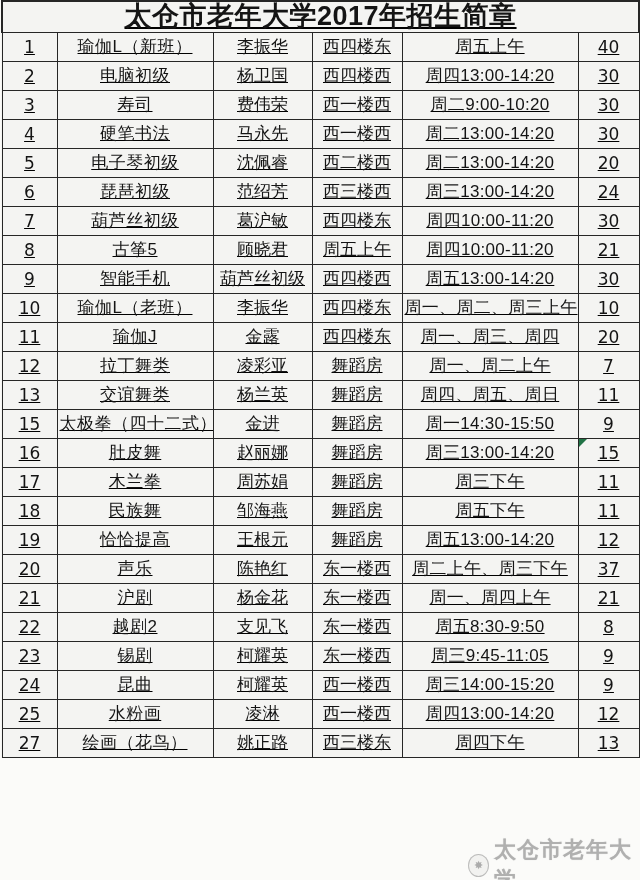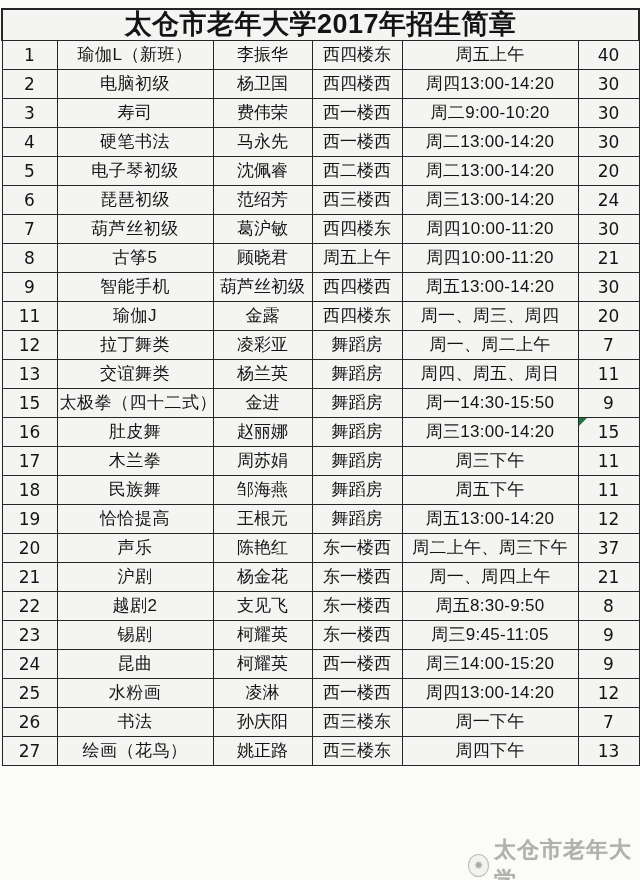--- a/index.html
+++ b/index.html
@@ -11,26 +11,27 @@
   .page {
     position: relative;
     width: 640px;
     height: 880px;
     background: var(--page-bg, #fbfbf9);
     overflow: hidden;
   }
   table.enroll-table {
     position: absolute;
     left: 1px;
-    top: 8px;
+    top: 0;
     width: 637px;
     height: 689px;
     border-collapse: collapse;
     table-layout: fixed;
     background: var(--cell-bg, #f4f4f2);
+    text-decoration: underline;
   }
   table.enroll-table th,
   table.enroll-table td {
     border: 1.6px solid var(--border-color, #262626);
     padding: 0 2px;
     text-align: center;
     vertical-align: middle;
     color: #141414;
     font-size: 17px;
     line-height: 1.1;
@@ -185,20 +186,28 @@
         </tr>
         <tr class="data-row">
           <td class="col-num">9</td>
           <td class="col-course">智能手机</td>
           <td class="col-teacher">葫芦丝初级</td>
           <td class="col-location">西四楼西</td>
           <td class="col-time">周五13:00-14:20</td>
           <td class="col-count">30</td>
         </tr>
         <tr class="data-row">
+          <td class="col-num">10</td>
+          <td class="col-course">瑜伽L（老班）</td>
+          <td class="col-teacher">李振华</td>
+          <td class="col-location">西四楼东</td>
+          <td class="col-time">周一、周二、周三上午</td>
+          <td class="col-count">10</td>
+        </tr>
+        <tr class="data-row">
           <td class="col-num">11</td>
           <td class="col-course">瑜伽J</td>
           <td class="col-teacher">金露</td>
           <td class="col-location">西四楼东</td>
           <td class="col-time">周一、周三、周四</td>
           <td class="col-count">20</td>
         </tr>
         <tr class="data-row">
           <td class="col-num">12</td>
           <td class="col-course">拉丁舞类</td>
@@ -297,28 +306,20 @@
         </tr>
         <tr class="data-row">
           <td class="col-num">25</td>
           <td class="col-course">水粉画</td>
           <td class="col-teacher">凌淋</td>
           <td class="col-location">西一楼西</td>
           <td class="col-time">周四13:00-14:20</td>
           <td class="col-count">12</td>
         </tr>
         <tr class="data-row">
-          <td class="col-num">26</td>
-          <td class="col-course">书法</td>
-          <td class="col-teacher">孙庆阳</td>
-          <td class="col-location">西三楼东</td>
-          <td class="col-time">周一下午</td>
-          <td class="col-count">7</td>
-        </tr>
-        <tr class="data-row">
           <td class="col-num">27</td>
           <td class="col-course">绘画（花鸟）</td>
           <td class="col-teacher">姚正路</td>
           <td class="col-location">西三楼东</td>
           <td class="col-time">周四下午</td>
           <td class="col-count">13</td>
         </tr>
       </tbody>
   </table>
 

